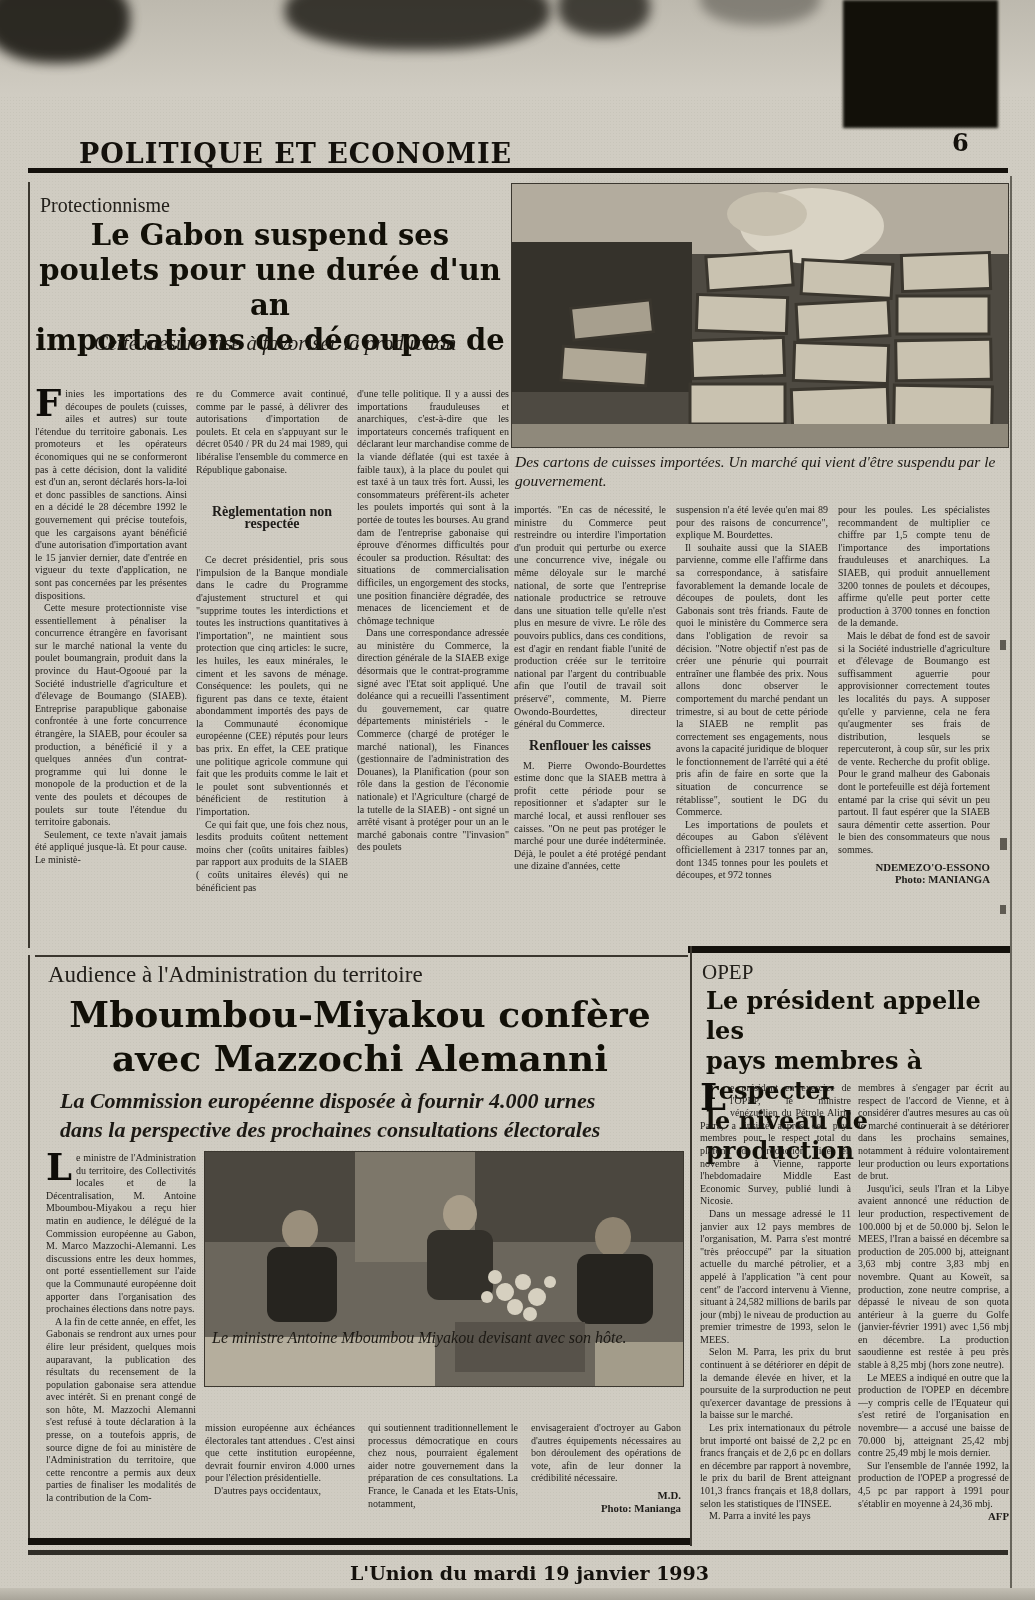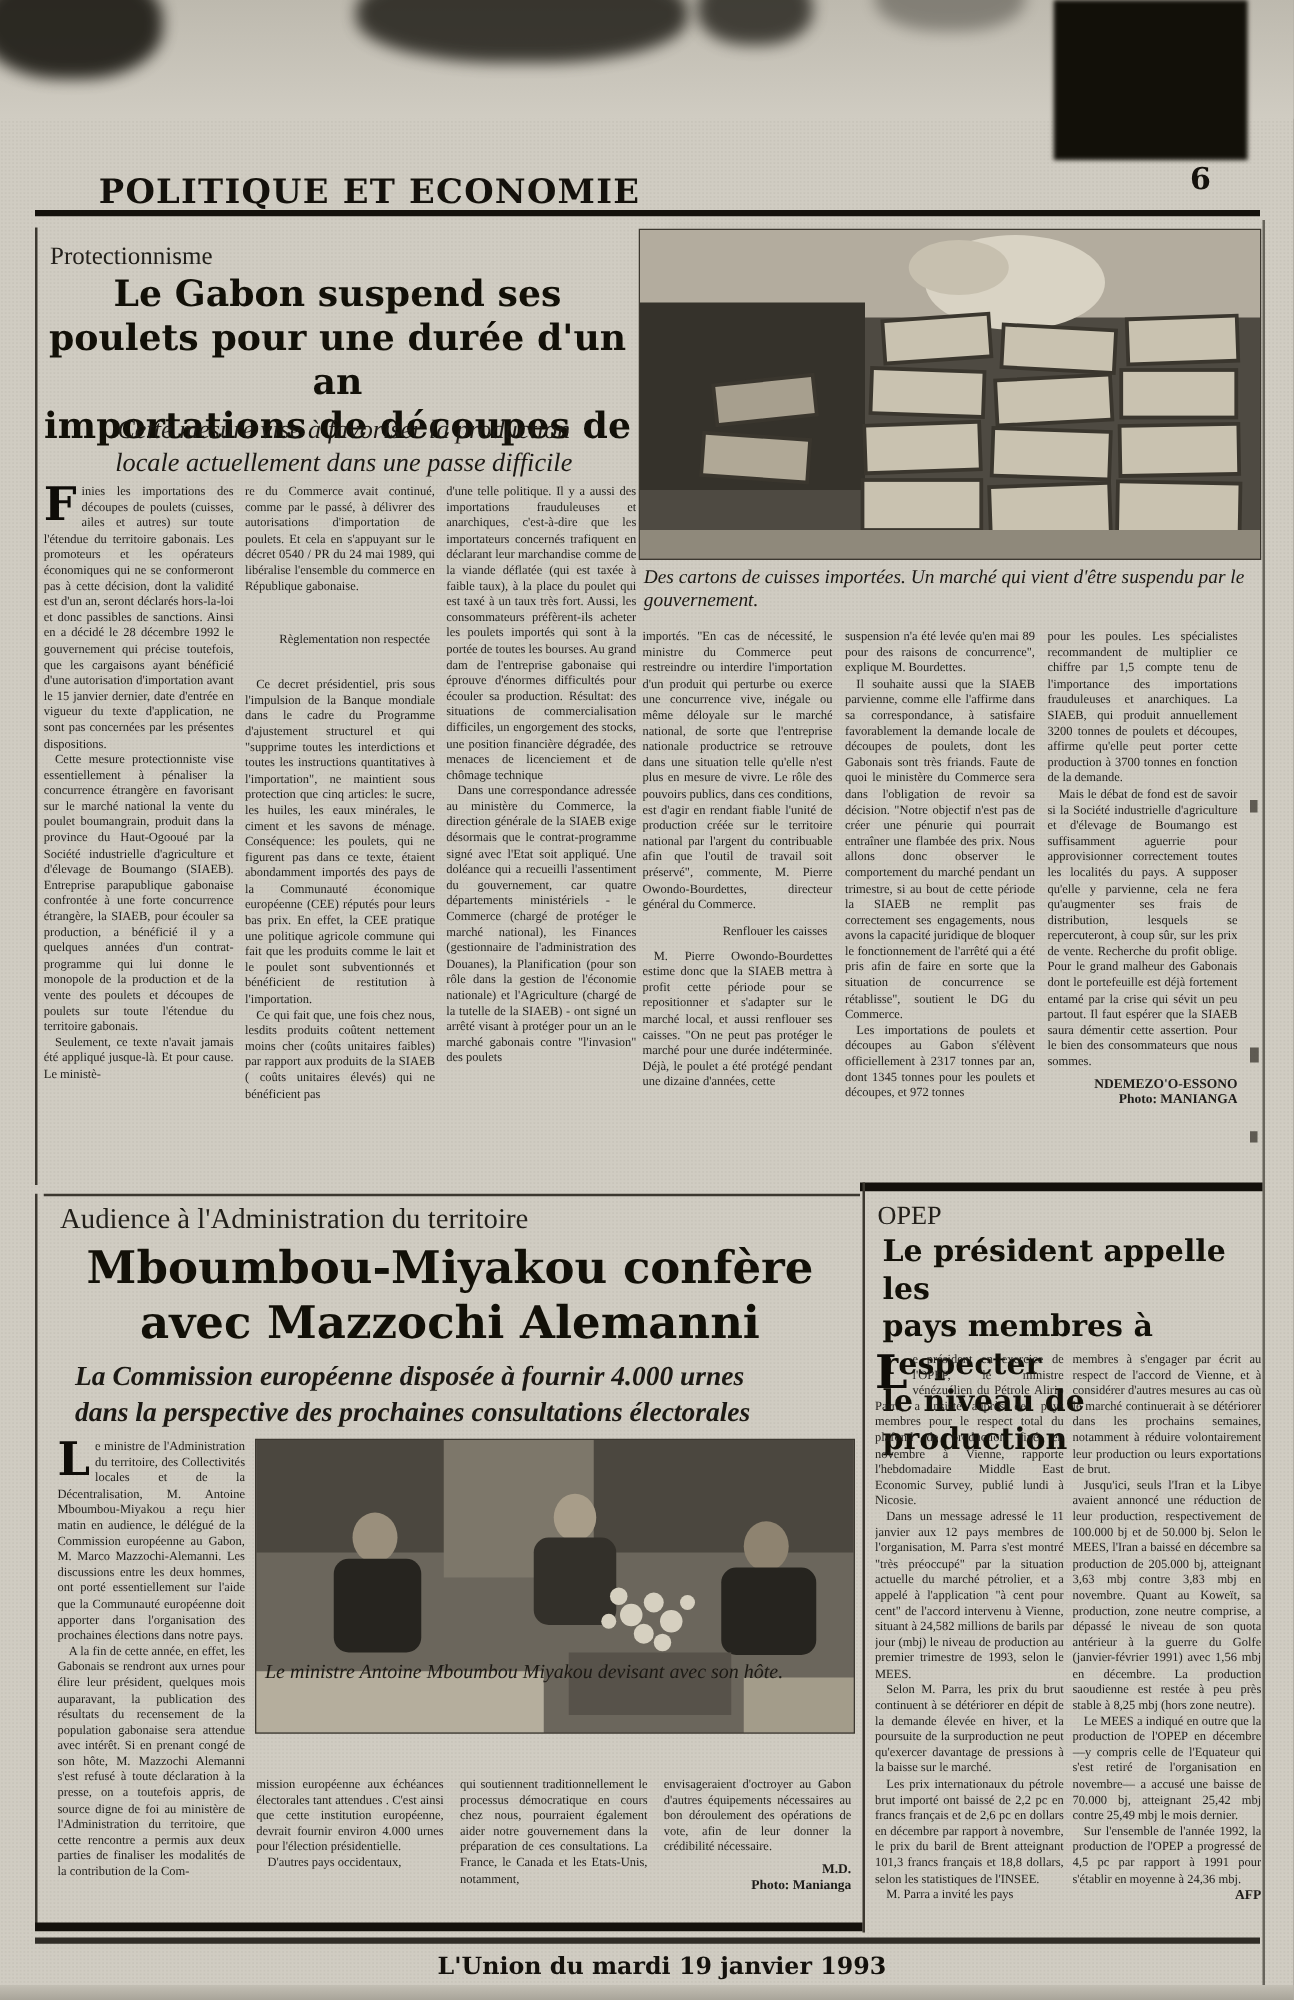--- a/index.html
+++ b/index.html
@@ -20,21 +20,21 @@
   .page-num{font-family:"DejaVu Serif",serif;font-weight:bold;font-size:24px;color:#14110c;}
   .rule-heavy{background:#14110c;}
   .rule-thin{background:#3b372f;}
   
   .kicker{font-size:20px;color:#23201b;}
   .headline{font-family:"DejaVu Serif",serif;font-weight:bold;color:#121008;text-align:center;}
   .subhead-ital{font-style:italic;text-align:center;color:#1c1914;}
   .col{position:absolute;width:152px;text-align:justify;font-size:10px;line-height:12.6px;overflow:hidden;overflow-wrap:break-word;}
   .col p{margin:0;text-indent:9px;}
   .col p.first{text-indent:0;}
-  .col .crosshead{font-weight:normal;text-align:right;text-indent:0;margin:9px 4px 8px 4px;font-size:10px;line-height:12px;}
+  .col .crosshead{font-weight:bold;text-align:center;text-indent:0;margin:9px 4px 8px 4px;font-size:14px;line-height:12px;}
   .dropcap{float:left;font-family:"DejaVu Serif",serif;font-weight:bold;font-size:37px;line-height:29px;padding:1px 4px 0 0;color:#0e0c08;}
   .byline{font-weight:bold;text-align:right;text-indent:0 !important;margin-top:4px !important;font-size:10.8px;}
   .credit{font-weight:bold;text-align:right;text-indent:0 !important;font-size:10.8px;}
   .caption{font-style:italic;font-size:15.5px;line-height:19px;color:#1c1914;}
   .photo{background:#57524a;box-shadow:0 0 0 1px #3b372f;}
   .footer-text{font-family:"DejaVu Serif",serif;font-weight:bold;font-size:19px;color:#14110c;text-align:center;}
 </style>
 </head>
 <body>
 
@@ -61,21 +61,20 @@
 
   <div class="abs rule-thin" style="left:28px;top:182px;width:1.5px;height:766px;"></div>
   <div class="abs kicker" style="left:40px;top:194px;">Protectionnisme</div>
   <div class="abs headline" style="left:35px;top:218px;width:470px;font-size:29px;line-height:35px;">
     <div>Le Gabon suspend ses</div>
     <div>poulets pour une durée d'un an</div>
     <div>importations de découpes de</div>
   </div>
   <div class="abs subhead-ital" style="left:50px;top:330px;width:450px;font-size:21px;line-height:27px;">
     <div>Cette mesure vise à favoriser la production</div>
-    <div>locale actuellement dans une passe difficile</div>
   </div>
 
   <div class="abs photo" style="left:512px;top:184px;width:496px;height:263px;">
     <svg width="496" height="263">
       <rect width="496" height="263" fill="#4e4a42"></rect>
       <rect x="0" y="0" width="496" height="70" fill="#b3ac9e"></rect>
       <rect x="0" y="58" width="180" height="150" fill="#35322b"></rect>
       <ellipse cx="300" cy="42" rx="72" ry="38" fill="#d9d3c4"></ellipse>
       <ellipse cx="255" cy="30" rx="40" ry="22" fill="#c7c0af"></ellipse>
       <g fill="#c9c2b0" stroke="#3a362e" stroke-width="3">

